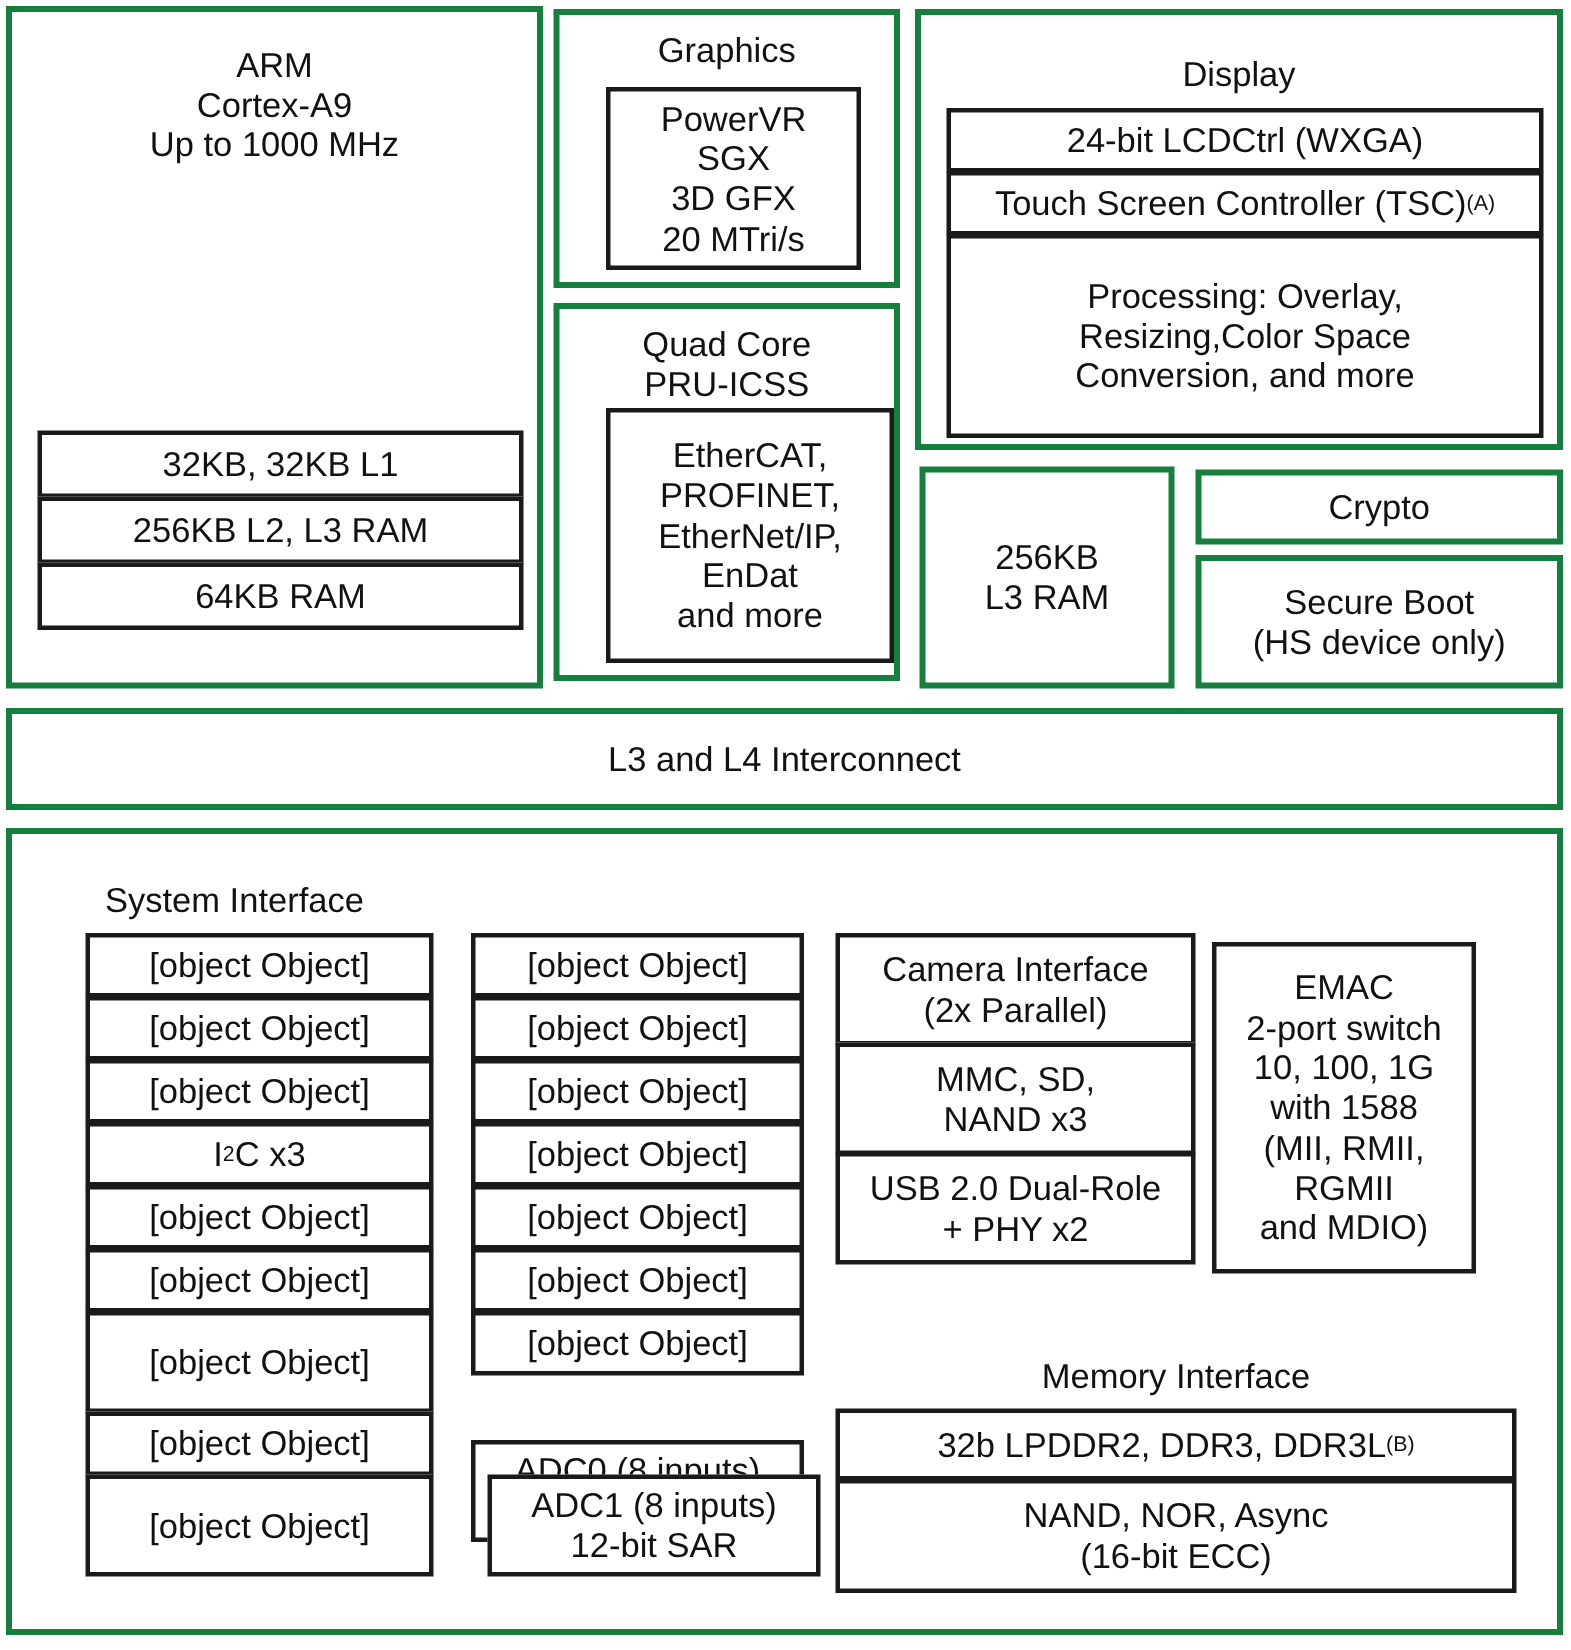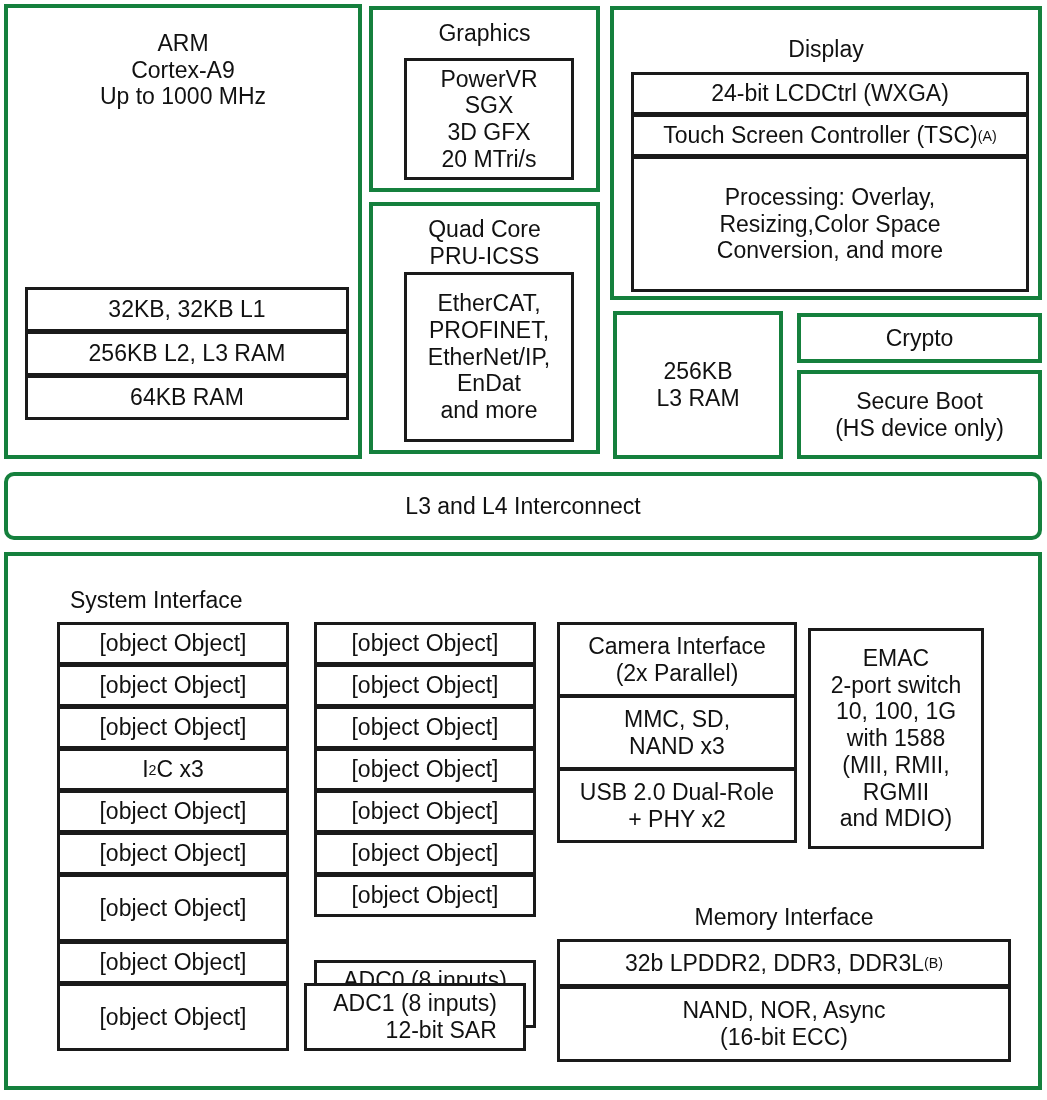--- a/index.html
+++ b/index.html
@@ -81,21 +81,21 @@
     <div class="label-top t22" style="left:0; right:0; top:10px;">Graphics</div>
     <div class="stackrow lines t22" style="left:31px; top:48px; width:170px; height:122px; flex-direction:column;">PowerVR
 SGX
 3D GFX
 20 MTri/s</div>
   </div>
 
   <div class="box outer" style="left:369px; top:202px; width:231px; height:252px; justify-content:flex-start;">
     <div class="label-top lines t22" style="left:0; right:0; top:10px;">Quad Core
 PRU-ICSS</div>
-    <div class="stackrow lines t22" style="left:31px; top:66px; width:170px; height:170px; flex-direction:column;">EtherCAT,
+    <div class="stackrow lines t22" style="left:31px; top:66px; width:192px; height:170px; flex-direction:column;">EtherCAT,
 PROFINET,
 EtherNet/IP,
 EnDat
 and more</div>
   </div>
 
   <div class="box outer" style="left:610px; top:6px; width:432px; height:294px; justify-content:flex-start;padding-left:36px;">
     <div class="label-top t22" style="left:0; right:0; top:26px;">Display</div>
 
     <div class="stackrow t22" style="left:17px; top:62px; width:398px; height:43px;">
@@ -115,21 +115,21 @@
   </div>
 
   <div class="box outer lines t22" style="left:613px; top:311px; width:170px; height:148px;">256KB
 L3 RAM</div>
 
   <div class="box outer t22" style="left:797px; top:313px; width:245px; height:50px;">Crypto</div>
 
   <div class="box outer lines t22" style="left:797px; top:370px; width:245px; height:89px;">Secure Boot
 (HS device only)</div>
 
-  <div class="box outer t22" style="left:4px; top:472px; width:1038px; height:68px;border-radius:10px;">L3 and L4 Interconnect</div>
+  <div class="box outer t22" style="left:4px; top:472px; width:1038px; height:68px;">L3 and L4 Interconnect</div>
 
   <div class="box outer" style="left:4px; top:552px; width:1038px; height:538px; justify-content:flex-start; align-items:flex-start;">
 
     <div class="label-top t22" style="left:62px; top:31px; text-align:left;">System Interface</div>
 
     <div class="stackrow t22" style="left:49px; top:66px; width:232px; height:43px;">[object Object]</div>
     <div class="stackrow t22" style="left:49px; top:108px; width:232px; height:43px;">[object Object]</div>
     <div class="stackrow t22" style="left:49px; top:150px; width:232px; height:43px;">[object Object]</div>
     <div class="stackrow t22" style="left:49px; top:192px; width:232px; height:43px;">
       <span>I</span>
@@ -147,21 +147,21 @@
     <div class="stackrow t22" style="left:306px; top:150px; width:222px; height:43px;">[object Object]</div>
     <div class="stackrow t22" style="left:306px; top:192px; width:222px; height:43px;">[object Object]</div>
     <div class="stackrow t22" style="left:306px; top:234px; width:222px; height:43px;">[object Object]</div>
     <div class="stackrow t22" style="left:306px; top:276px; width:222px; height:43px;">[object Object]</div>
     <div class="stackrow t22" style="left:306px; top:318px; width:222px; height:43px;">[object Object]</div>
     <div class="stackrow t22" style="left:306px; top:360px; width:222px; height:68px; flex-direction:column;margin-top:44px;">
       <span class="lines" style="display:inline;">ADC0 (8 inputs)
 12-bit SAR</span>
         <sup>(A)</sup>
     </div>
-    <div class="stackrow lines t22" style="left:296px; top:427px; width:222px; height:68px; flex-direction:column;text-align:right;">ADC1 (8 inputs)
+    <div class="stackrow lines t22" style="left:317px; top:427px; width:222px; height:68px; flex-direction:column;">ADC1 (8 inputs)
 12-bit SAR</div>
 
     <div class="stackrow lines t22" style="left:549px; top:66px; width:240px; height:75px; flex-direction:column;">Camera Interface
 (2x Parallel)</div>
     <div class="stackrow lines t22" style="left:549px; top:139px; width:240px; height:75px; flex-direction:column;">MMC, SD,
 NAND x3</div>
     <div class="stackrow lines t22" style="left:549px; top:212px; width:240px; height:75px; flex-direction:column;">USB 2.0 Dual-Role
 + PHY x2</div>
 
     <div class="stackrow lines t22" style="left:800px; top:72px; width:176px; height:221px; flex-direction:column;">EMAC

